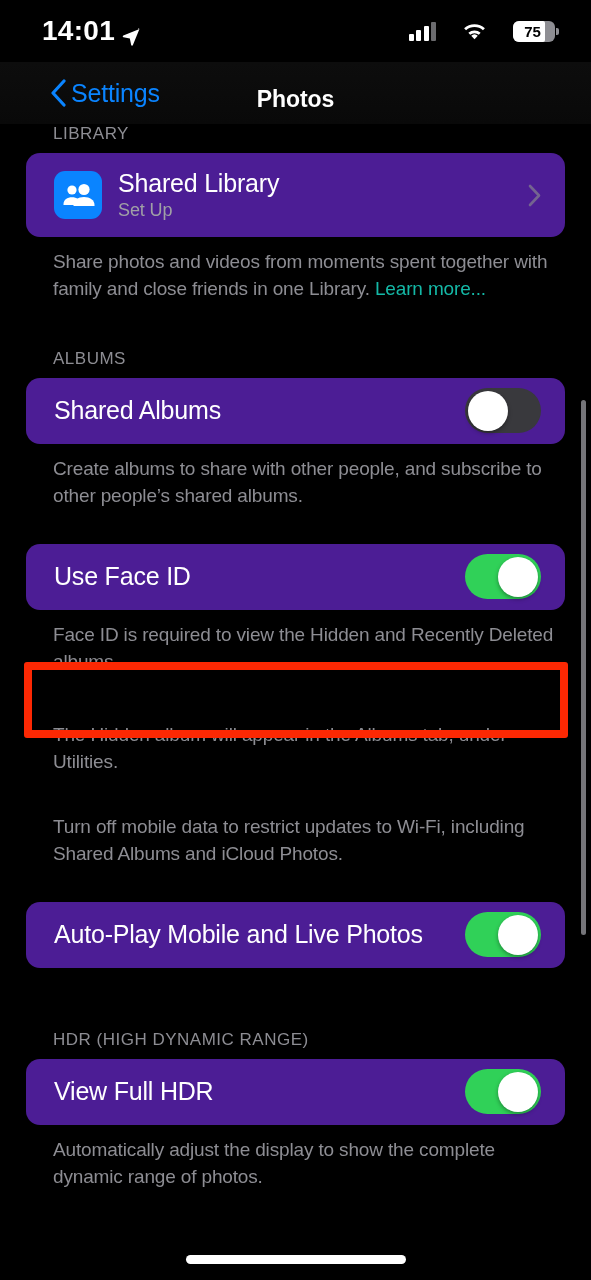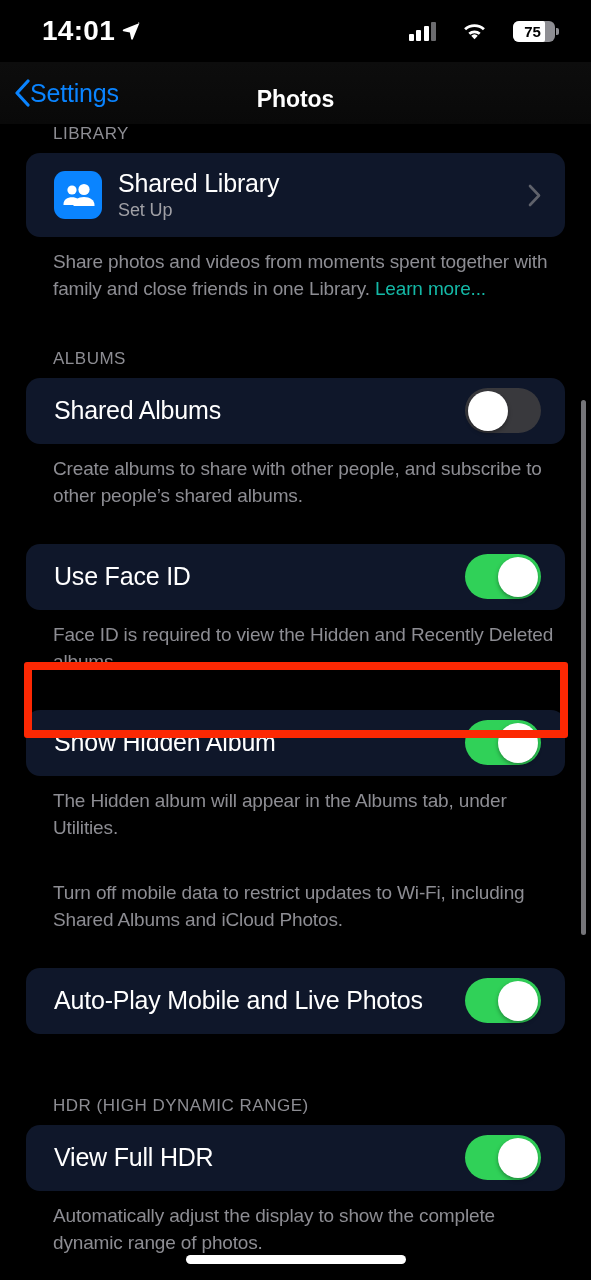--- a/index.html
+++ b/index.html
@@ -11,21 +11,21 @@
     -webkit-font-smoothing:antialiased;
   }
   .phone { position:relative; width:591px; height:1280px; background:#000; }
 
   
   .statusbar {
     position:absolute; top:0; left:0; right:0; height:62px;
     display:flex; align-items:center; justify-content:space-between;
     padding:0 36px 0 42px;
   }
-  .sb-left { display:flex; align-items:center; gap:6px; }
+  .sb-left { display:flex; align-items:flex-end; gap:6px; }
   .sb-time { color:#fff; font-size:28px; font-weight:600; letter-spacing:0.3px; }
   .loc-arrow { width:20px; height:20px; display:block; }
   .sb-right { display:flex; align-items:center; gap:26px; }
   .bars { display:flex; align-items:flex-end; gap:2.5px; height:19px; }
   .bars i { width:5px; background:#fff; border-radius:1px; display:block; }
   .bars i:nth-child(1){ height:7px; }
   .bars i:nth-child(2){ height:11px; }
   .bars i:nth-child(3){ height:15px; }
   .bars i:nth-child(4){ height:19px; background:#6b6b6e; }
   .wifi { width:25px; height:19px; display:block; }
@@ -48,43 +48,43 @@
     background:#8e8e93; border-radius:0 2px 2px 0;
   }
 
   
   .navbar {
     position:absolute; top:62px; left:0; right:0; height:62px;
     display:flex; align-items:center;
     background:linear-gradient(180deg,#0d0d0d 0%, #090909 100%);
   }
   .nav-back {
-    display:flex; align-items:center; 
-    padding-left:14px; cursor:pointer;
+    display:flex; align-items:center; gap:5px;
+    padding-left:14px; cursor:pointer;margin-left:36px;
   }
   .chev-back { width:16px; height:28px; display:block; }
   .nav-back-label { color:#0a84ff; font-size:25px; letter-spacing:-0.2px; }
   .nav-title {
     position:absolute; left:0; right:0; text-align:center;
     color:#fff; font-size:23px; font-weight:600; letter-spacing:-0.1px;
     pointer-events:none;
     margin-top:12px;
   }
 
   
   .content {
     position:absolute; top:124px; left:0; right:0; bottom:0;
     overflow:hidden;
   }
   .sec-header {
     color:#8d8d93; font-size:17px; letter-spacing:0.5px;
     padding:0 0 9px 53px;
   }
   .group {
-    margin:0 26px; background:#0f172a; border-radius:14px;
+    margin:0 26px; background:#4c1d95; border-radius:14px;
     overflow:hidden;
   }
   .row {
     display:flex; align-items:center; min-height:66px;
     padding:0 24px 0 28px;
   }
   .row-tall { min-height:84px; }
   .row-label { color:#fff; font-size:25px; letter-spacing:-0.2px; flex:1; }
   .row-icon-wrap { width:48px; height:48px; margin-right:16px; flex:0 0 auto; }
   .app-icon {
@@ -231,28 +231,20 @@
         <span class="row-label">Use Face ID</span>
         <span class="toggle on">
           <span class="knob"></span>
         </span>
       </div>
     </div>
     <div class="footnote">Face ID is required to view the Hidden and Recently Deleted albums.</div>
 
     <div class="sp-34"></div>
 
-    <div class="group">
-      <div class="row">
-        <span class="row-label">Show Hidden Album</span>
-        <span class="toggle on">
-          <span class="knob"></span>
-        </span>
-      </div>
-    </div>
     <div class="footnote">The Hidden album will appear in the Albums tab, under Utilities.</div>
 
     <div class="sp-26"></div>
 
     <div class="footnote">Turn off mobile data to restrict updates to Wi-Fi, including Shared Albums and iCloud Photos.</div>
 
     <div class="sp-34"></div>
 
     <div class="group">
       <div class="row">

